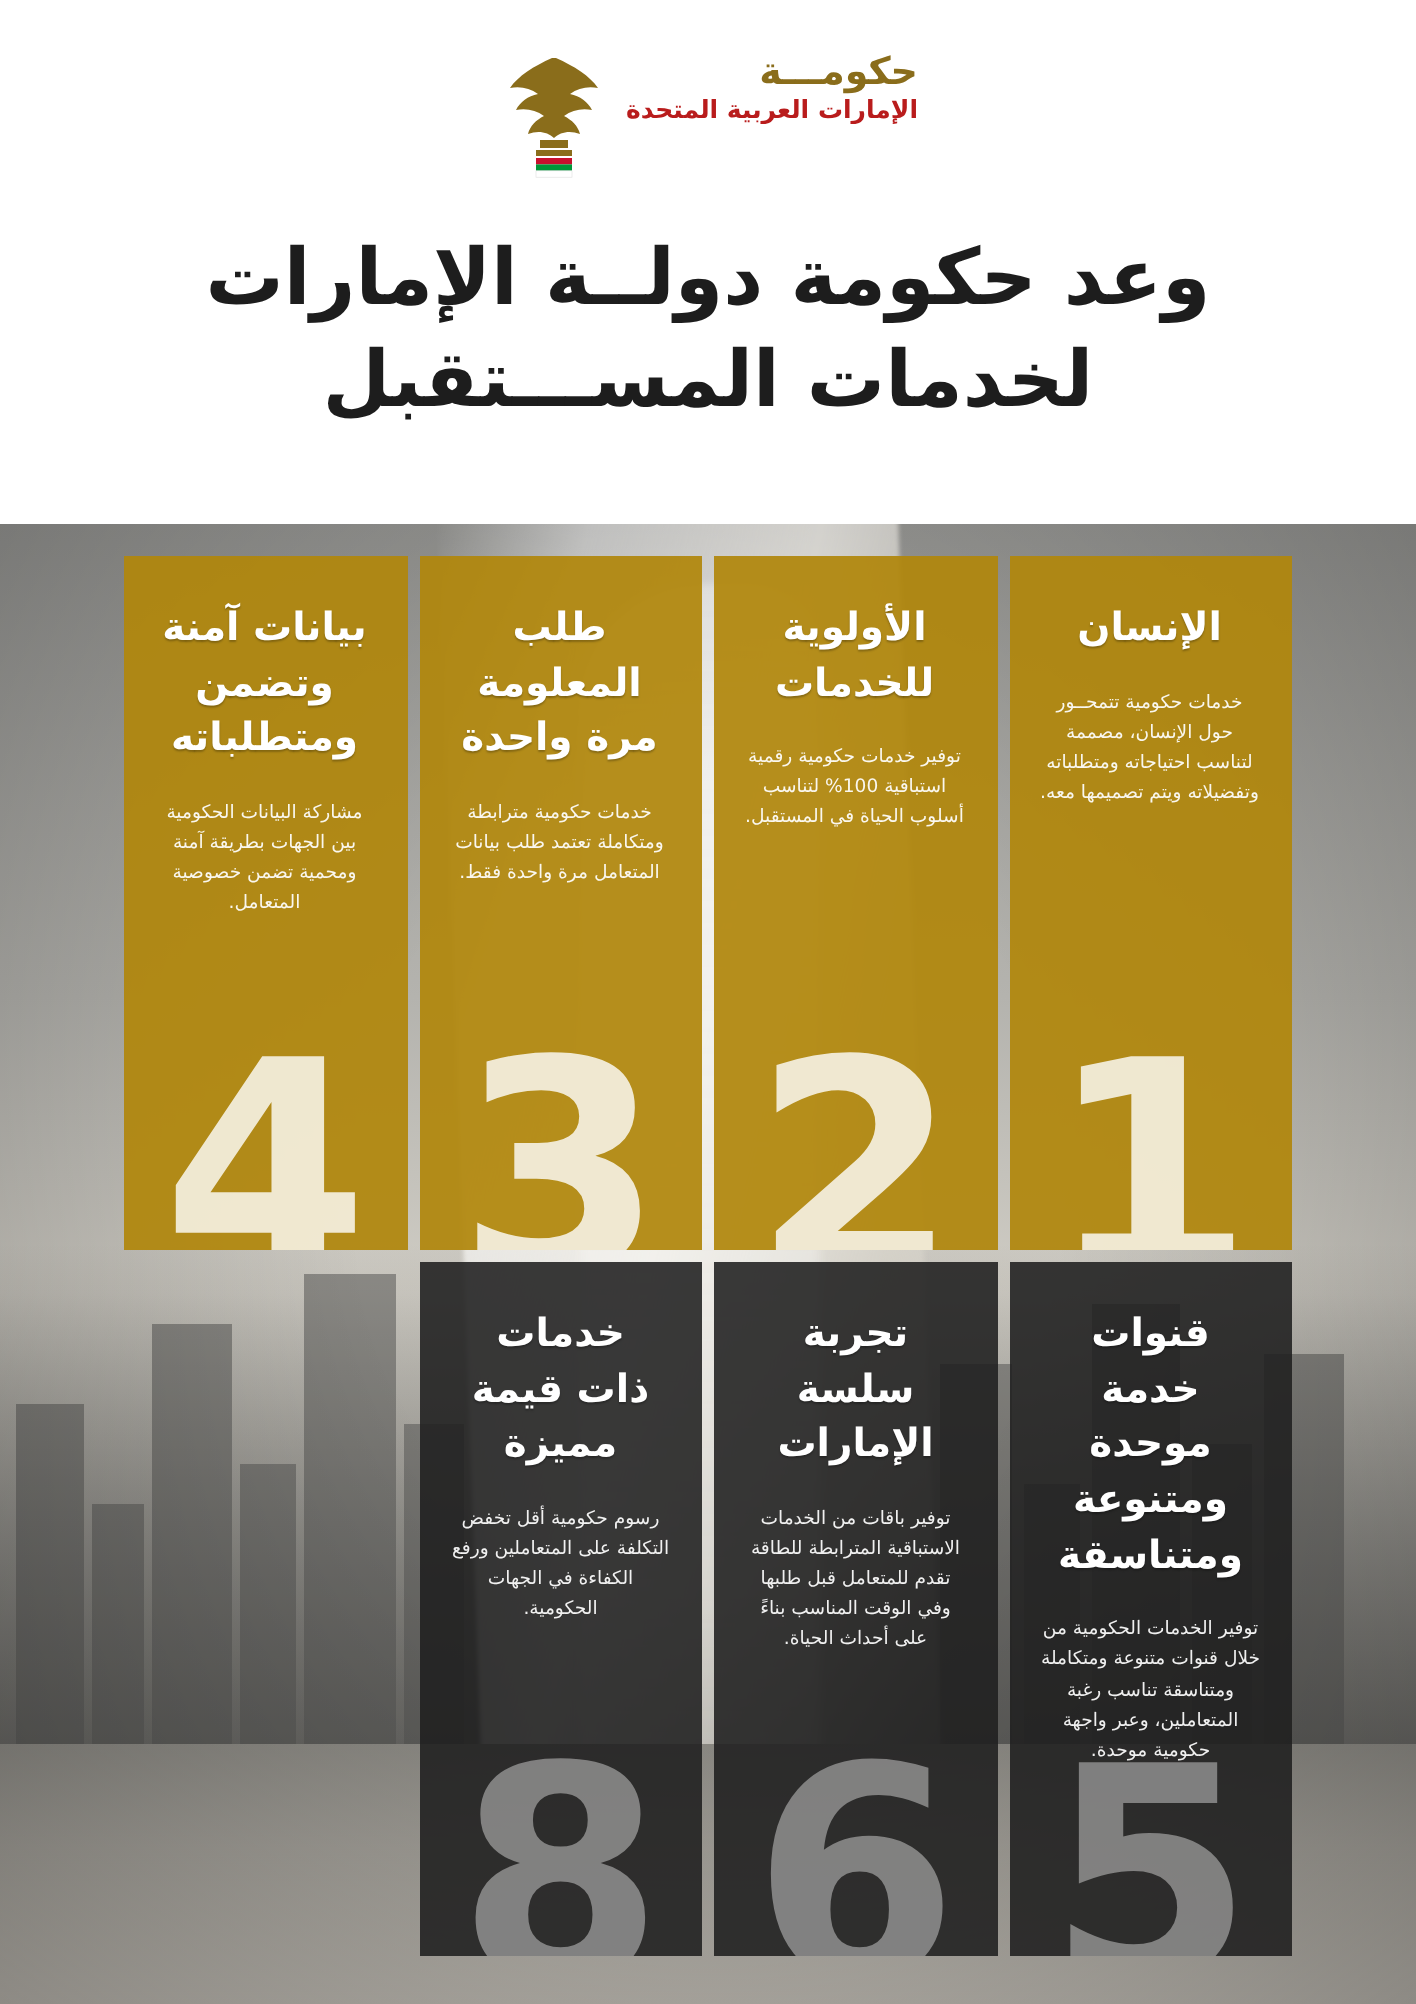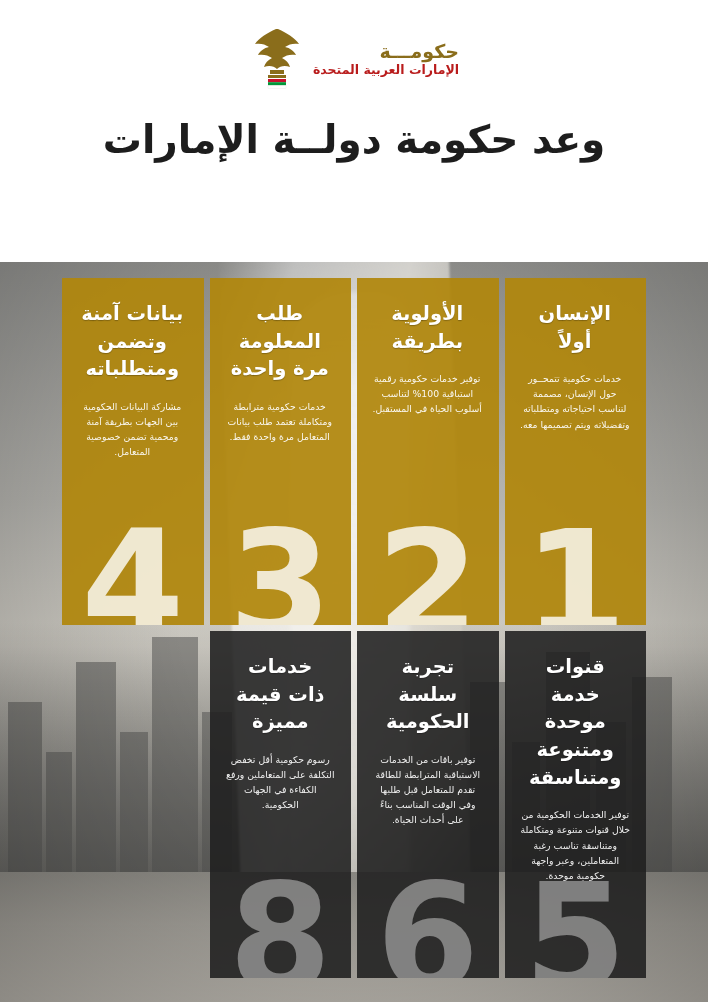--- a/index.html
+++ b/index.html
@@ -19,21 +19,20 @@
   
   .header {
     position: absolute;
     top: 0; left: 0; right: 0;
     height: 262px;
     background: #ffffff;
     z-index: 5;
   }
   .logo-row {
     display: flex;
-    align-items: center;
     justify-content: center;
     gap: 10px;
     padding-top: 26px;
   }
   .emblem {
     width: 54px; height: 66px;
     position: relative;
     flex: 0 0 auto;
   }
   .logo-text {
@@ -183,20 +182,21 @@
           </g>
           <rect x="19" y="53" width="18" height="3.2" fill="#c8102e"></rect>
           <rect x="19" y="56.2" width="18" height="3.2" fill="#009739"></rect>
           <rect x="19" y="59.4" width="18" height="3.2" fill="#ffffff" stroke="#ddd" stroke-width="0.3"></rect>
         </svg>
       </div>
     </div>
 
     <div class="headline">
       <span class="ln">وعد حكومة دولــة الإمارات</span>
+      <span class="ln">لخدمات المســـتقبل</span>
     </div>
   </div>
 
   <div class="photo">
     <div class="sky"></div>
     <div class="city">
       <div class="b" style="left:8px;width:34px;height:180px;"></div>
       <div class="b" style="left:46px;width:26px;height:130px;"></div>
       <div class="b" style="left:76px;width:40px;height:220px;"></div>
       <div class="b" style="left:120px;width:28px;height:150px;"></div>
@@ -212,30 +212,29 @@
     <div class="figure2"></div>
     <div class="ground"></div>
     <div class="vignette"></div>
   </div>
 
   <div class="grid">
 
     <div class="card gold">
       <div class="title">
         <div>الإنسان</div>
-        <div>أولاً</div>
       </div>
       <div class="desc">خدمات حكومية تتمحــور حول الإنسان، مصممة لتناسب احتياجاته ومتطلباته وتفضيلاته ويتم تصميمها معه.</div>
       <div class="num">1</div>
     </div>
 
     <div class="card gold">
       <div class="title">
         <div>الأولوية</div>
-        <div>بطريقة</div>
+        <div>للخدمات</div>
       </div>
       <div class="desc">توفير خدمات حكومية رقمية استباقية 100% لتناسب أسلوب الحياة في المستقبل.</div>
       <div class="num">2</div>
     </div>
 
     <div class="card gold">
       <div class="title">
         <div>طلب</div>
         <div>المعلومة</div>
         <div>مرة واحدة</div>
@@ -261,21 +260,21 @@
         <div>ومتنوعة</div>
         <div>ومتناسقة</div>
       </div>
       <div class="desc">توفير الخدمات الحكومية من خلال قنوات متنوعة ومتكاملة ومتناسقة تناسب رغبة المتعاملين، وعبر واجهة حكومية موحدة.</div>
       <div class="num">5</div>
     </div>
 
     <div class="card dark">
       <div class="title">
         <div>تجربة سلسة</div>
-        <div>الحكومية</div>
+        <div>الإمارات</div>
       </div>
       <div class="desc">توفير باقات من الخدمات الاستباقية المترابطة للطاقة تقدم للمتعامل قبل طلبها وفي الوقت المناسب بناءً على أحداث الحياة.</div>
       <div class="num">6</div>
     </div>
 
 
     <div class="card dark">
       <div class="title">
         <div>خدمات</div>
         <div>ذات قيمة</div>

